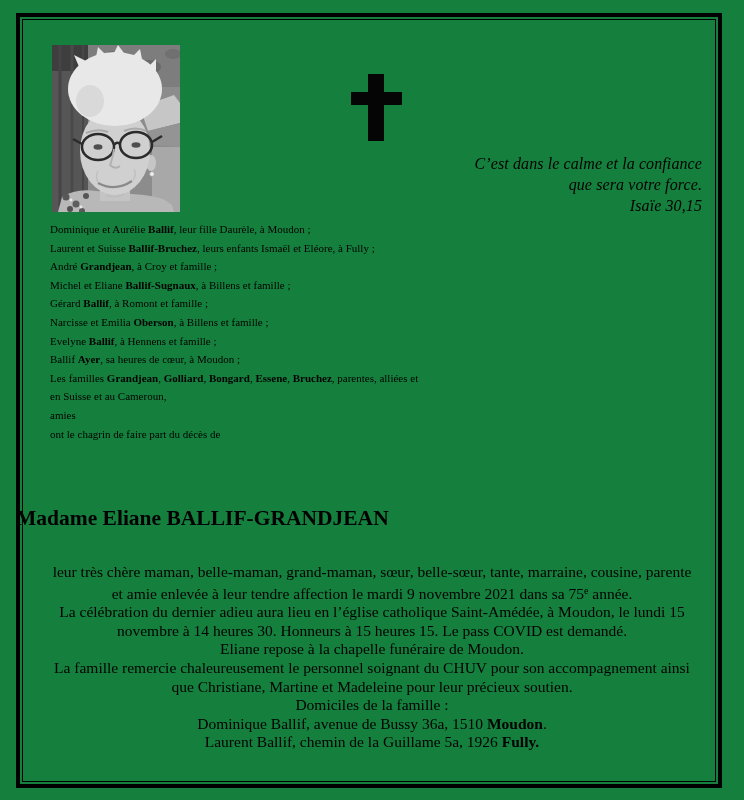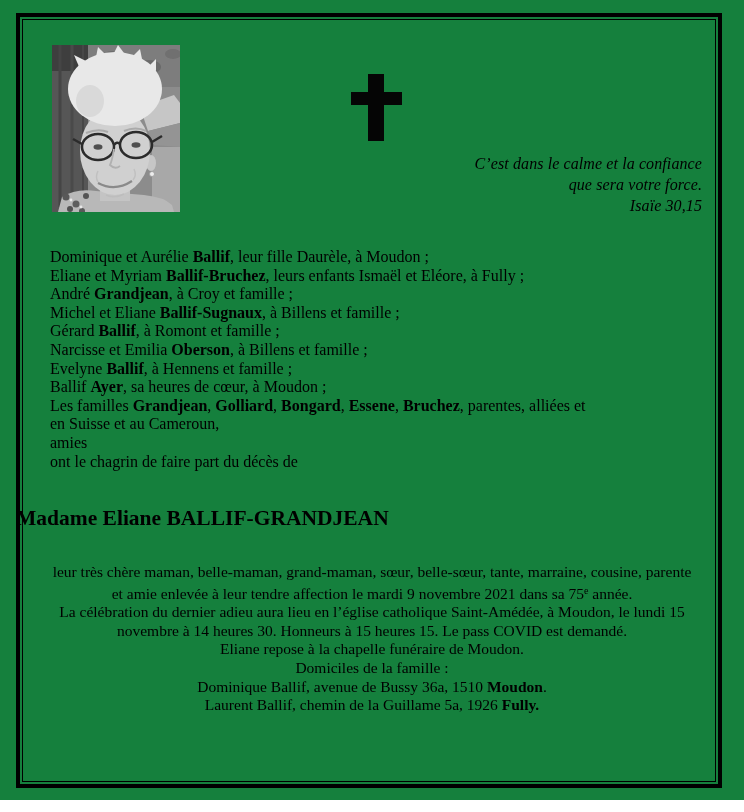--- a/index.html
+++ b/index.html
@@ -26,22 +26,22 @@
 
   .cross { position:absolute; left:351px; top:74px; width:51px; height:67px; }
 
   .epigraph {
     position:absolute; top:153px; right:42px; width:420px;
     text-align:right; font-style:italic;
     font-size:16px; line-height:21px; letter-spacing:0.1px;
   }
 
   .family-block {
-    position:absolute; left:50px; top:248px; width:652px;
-    font-size:16px; line-height:18.6px;
+    position:absolute; left:50px; top:220px; width:652px;
+    font-size:11px; line-height:18.6px;
   }
   .title-line {
     position:absolute; left:16px; top:505px; width:712px;
     font-weight:bold; font-size:21.5px; line-height:26px;
   }
   .main-block {
     position:absolute; left:50px; top:563px; width:644px;
     font-size:15.5px; line-height:18.6px;text-align:center;
   }
   .b { font-weight:bold; }
@@ -115,36 +115,37 @@
   </div>
 
   <div class="epigraph">
     <div>C’est dans le calme et la confiance</div>
     <div>que sera votre force.</div>
     <div>Isaïe 30,15</div>
   </div>
 
   <div class="family-block">
     <div><span>Dominique et Aurélie </span><span class="b">Ballif</span><span>, leur fille Daurèle, à Moudon ;</span></div>
-    <div><span>Eliane et Myriam </span><span class="b">Ballif-Bruchez</span><span>, leurs enfants Ismaël et Eléore, à Fully ;</span></div>
+    <div><span>Laurent et Suisse </span><span class="b">Ballif-Bruchez</span><span>, leurs enfants Ismaël et Eléore, à Fully ;</span></div>
     <div><span>André </span><span class="b">Grandjean</span><span>, à Croy et famille ;</span></div>
     <div><span>Michel et Eliane </span><span class="b">Ballif-Sugnaux</span><span>, à Billens et famille ;</span></div>
     <div><span>Gérard </span><span class="b">Ballif</span><span>, à Romont et famille ;</span></div>
     <div><span>Narcisse et Emilia </span><span class="b">Oberson</span><span>, à Billens et famille ;</span></div>
     <div><span>Evelyne </span><span class="b">Ballif</span><span>, à Hennens et famille ;</span></div>
     <div><span>Ballif </span><span class="b">Ayer</span><span>, sa heures de cœur, à Moudon ;</span></div>
     <div><span>Les familles </span><span class="b">Grandjean</span><span>, </span><span class="b">Golliard</span><span>, </span><span class="b">Bongard</span><span>, </span><span class="b">Essene</span><span>, </span><span class="b">Bruchez</span><span>, parentes, alliées et</span></div>
     <div>en Suisse et au Cameroun,</div>
     <div>amies</div>
     <div>ont le chagrin de faire part du décès de</div>
   </div>
 
   <div class="title-line">Madame Eliane BALLIF-GRANDJEAN</div>
 
   <div class="main-block">
     <div><span>leur très chère maman, belle-maman, grand-maman, sœur, belle-sœur, tante, marraine, cousine, parente et amie enlevée à leur tendre affection le mardi 9 novembre 2021 dans sa 75</span><span class="sup">e</span><span> année.</span></div>
     <div>La célébration du dernier adieu aura lieu en l’église catholique Saint-Amédée, à Moudon, le lundi 15 novembre à 14 heures 30. Honneurs à 15 heures 15. Le pass COVID est demandé.</div>
     <div>Eliane repose à la chapelle funéraire de Moudon.</div>
+    <div>La famille remercie chaleureusement le personnel soignant du CHUV pour son accompagnement ainsi que Christiane, Martine et Madeleine pour leur précieux soutien.</div>
     <div>Domiciles de la famille :</div>
     <div><span>Dominique Ballif, avenue de Bussy 36a, 1510 </span><span class="b">Moudon</span><span>.</span></div>
     <div><span>Laurent Ballif, chemin de la Guillame 5a, 1926 </span><span class="b">Fully.</span></div>
   </div>
 </div>
 
 </body></html>

